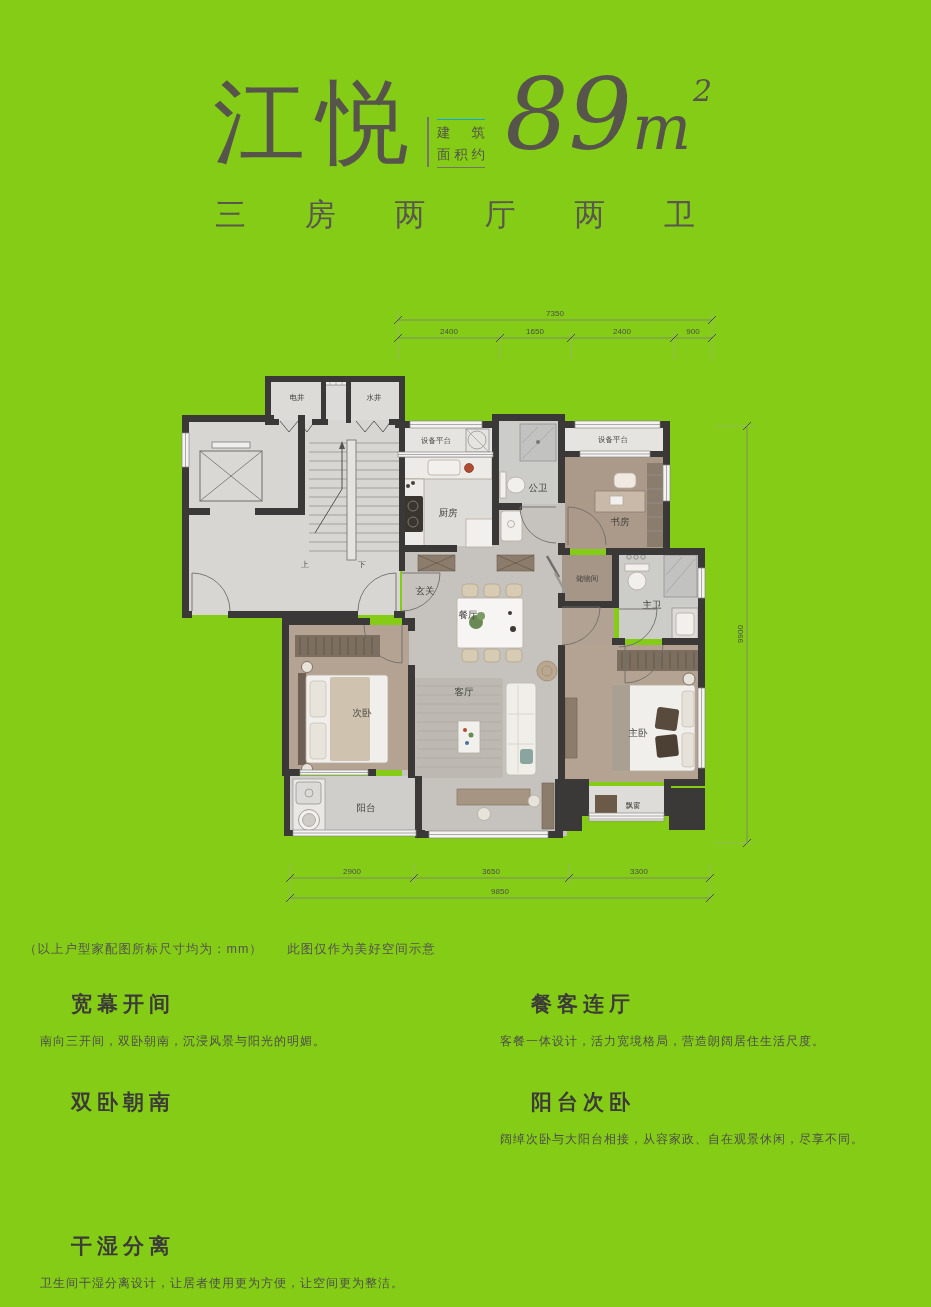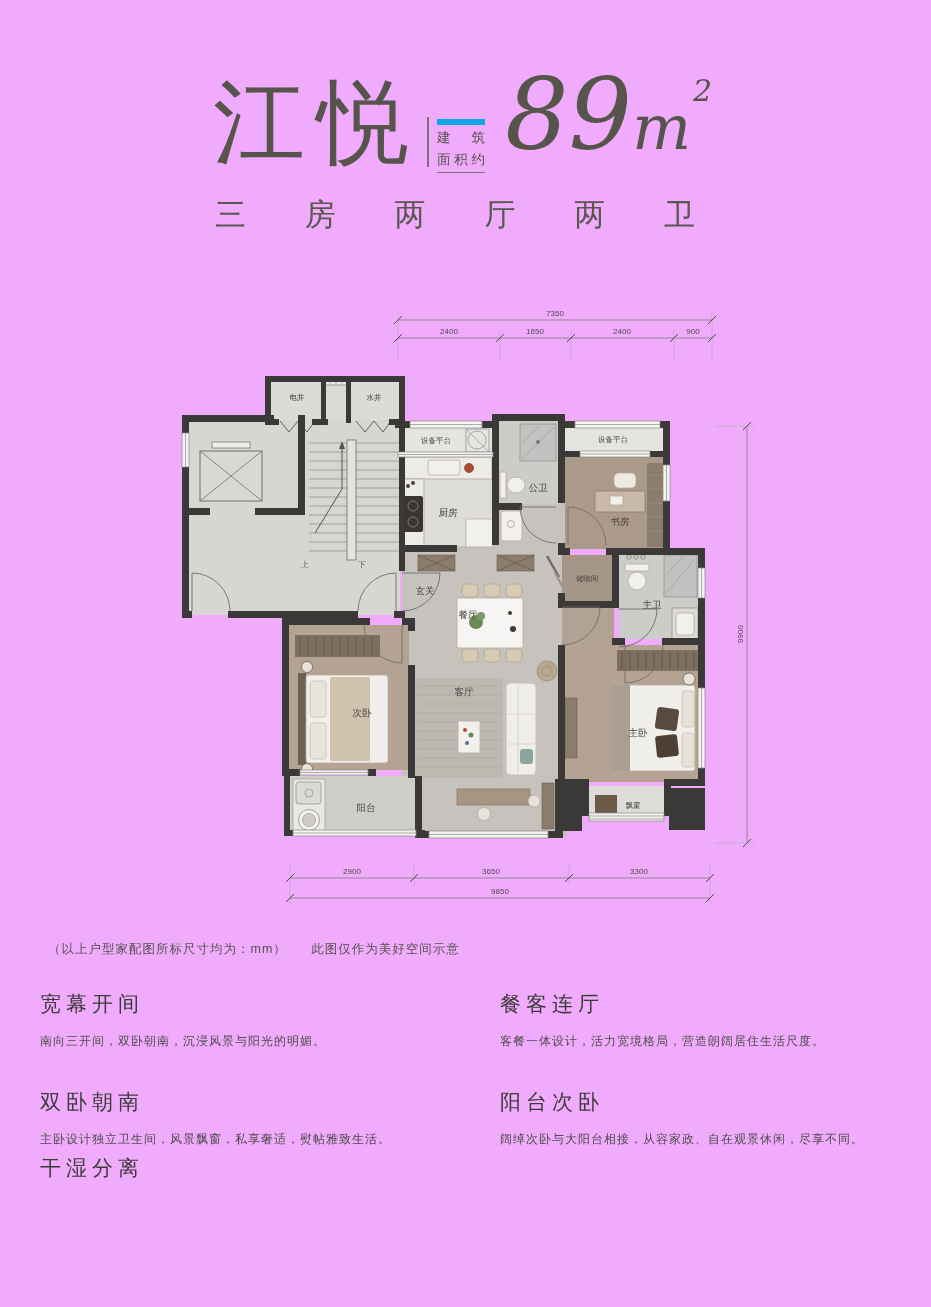--- a/index.html
+++ b/index.html
@@ -1,25 +1,25 @@
 <!DOCTYPE html>
 <html><head>
 <meta charset="utf-8">
 <style>
   * { margin:0; padding:0; box-sizing:border-box; }
   html,body { width:931px; }
   body { font-family:"Liberation Sans","DejaVu Sans",sans-serif; }
-  .page { position:relative; width:931px; height:1307px; background:#f0abfc; overflow:hidden; }
+  .page { position:relative; width:931px; height:1307px; background:#84cc16; overflow:hidden; }
 
   
   .title { position:absolute; left:213px; top:76px; font-size:92px; font-weight:300;
            color:#57544c; letter-spacing:12px; line-height:1; }
   .title-divider { position:absolute; left:427px; top:117px; width:1.5px; height:50px; background:#76736a; }
   .area-label { position:absolute; left:437px; top:119px; width:48px; font-size:13.5px; color:#55524a;
-                line-height:1.6; border-top:6px solid #0ea5e9; border-bottom:1px solid #76736a;
+                line-height:1.6; border-top:1px solid #0ea5e9; border-bottom:1px solid #76736a;
                 padding:2px 0; text-align:justify; }
   .area-label div { text-align:justify; text-align-last:justify; }
   .area-value { position:absolute; left:494px; top:60px; color:#57544c;
                 font-family:"DejaVu Serif","Liberation Serif",serif; font-style:italic;margin-left:11px; }
   .area-value .num { font-size:100px; line-height:1.1; }
   .area-value .unit { font-size:62px; }
   .area-value .sup { font-size:30px; position:relative; top:-48px; left:2px; }
   .subtitle { position:absolute; left:215px; top:194px; width:480px; display:flex;
               justify-content:space-between; font-size:31px; color:#5a574f; }
 
@@ -34,24 +34,24 @@
   .ext { stroke:#a9a9a7; stroke-width:0.5; }
   .tick { stroke:#4c4c4c; stroke-width:1; }
   .win  { fill:#f4f3f1; stroke:#8b8b89; stroke-width:0.7; }
   .winl { stroke:#8b8b89; stroke-width:0.7; }
   .door { fill:none; stroke:#6f6e6c; stroke-width:0.9; }
   .furnW { fill:#f2f0ed; stroke:#b4ab9f; stroke-width:0.8; }
   .furnwood { fill:#8c7c6b; stroke:#6d5f50; stroke-width:0.6; }
   .hatch { stroke:#9a9996; stroke-width:0.6; }
 
   
-  .footnote { position:absolute; left:48px; top:941px; font-size:12.5px; color:#55534f; letter-spacing:1px; }
+  .footnote { position:absolute; left:24px; top:941px; font-size:12.5px; color:#55534f; letter-spacing:1px; }
   .footnote span + span { margin-left:20px; }
   .feature { position:absolute; }
-  .feature h3 { font-size:21px; font-weight:400; color:#3c3b39; letter-spacing:5px; margin-bottom:13px; }
+  .feature h3 { font-size:21px; font-weight:700; color:#3c3b39; letter-spacing:5px; margin-bottom:13px;margin-left:31px; }
   .feature p { font-size:12px; color:#4e4d4a; letter-spacing:1px; line-height:1.78; }
   .nowrap p { white-space:nowrap; }
 </style>
 </head>
 <body>
 
 <div class="page">
 
   <div class="title">江悦</div>
   <div class="title-divider"></div>
@@ -501,23 +501,23 @@
   <div class="feature nowrap" style="left:40px; top:990px; width:460px;">
     <h3>宽幕开间</h3>
     <p>南向三开间，双卧朝南，沉浸风景与阳光的明媚。</p>
   </div>
   <div class="feature nowrap" style="left:500px; top:990px; width:440px;">
     <h3>餐客连厅</h3>
     <p>客餐一体设计，活力宽境格局，营造朗阔居住生活尺度。</p>
   </div>
   <div class="feature" style="left:40px; top:1088px; width:425px;">
     <h3>双卧朝南</h3>
-    <p>主卧设计独立卫生间，风景飘窗，私享奢适，熨帖雅致生活。</p>
   </div>
   <div class="feature" style="left:500px; top:1088px; width:425px;">
     <h3>阳台次卧</h3>
     <p>阔绰次卧与大阳台相接，从容家政、自在观景休闲，尽享不同。</p>
   </div>
-  <div class="feature nowrap" style="left:40px; top:1154px; width:500px;">
+  <div class="feature nowrap" style="left:40px; top:1232px; width:500px;">
     <h3>干湿分离</h3>
+    <p>卫生间干湿分离设计，让居者使用更为方便，让空间更为整洁。</p>
   </div>
 
 </div>
 
 </body></html>

